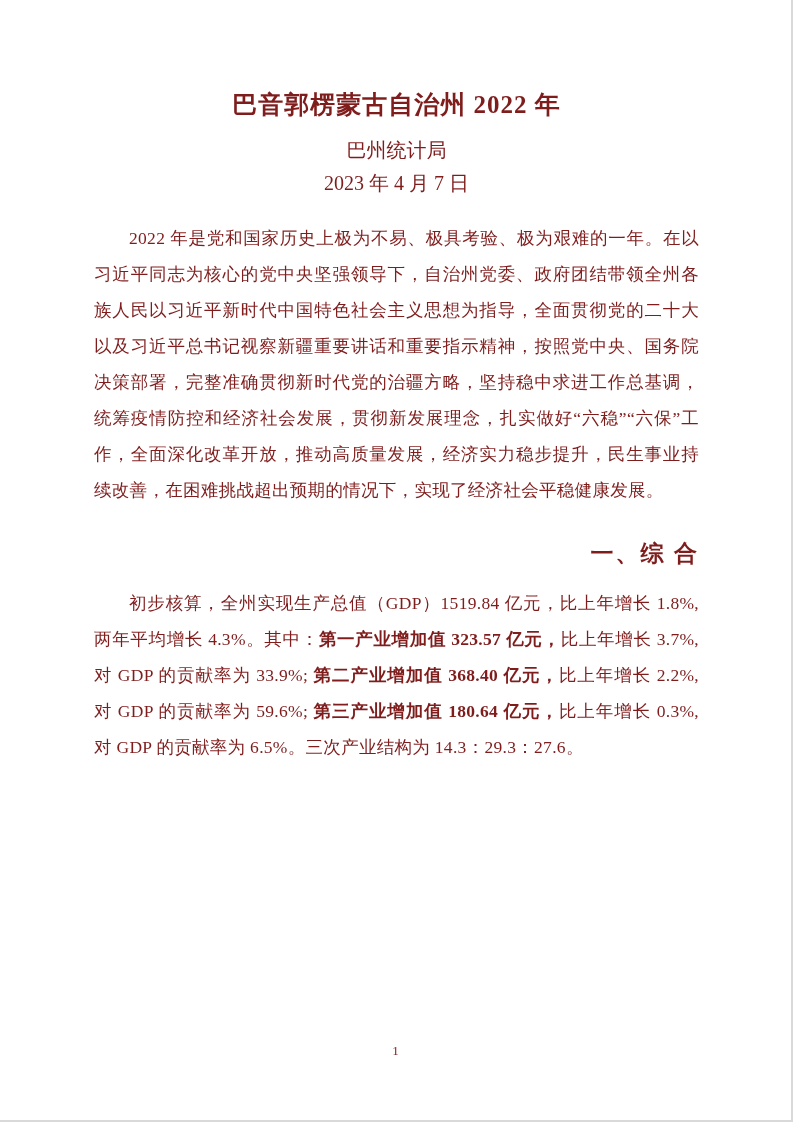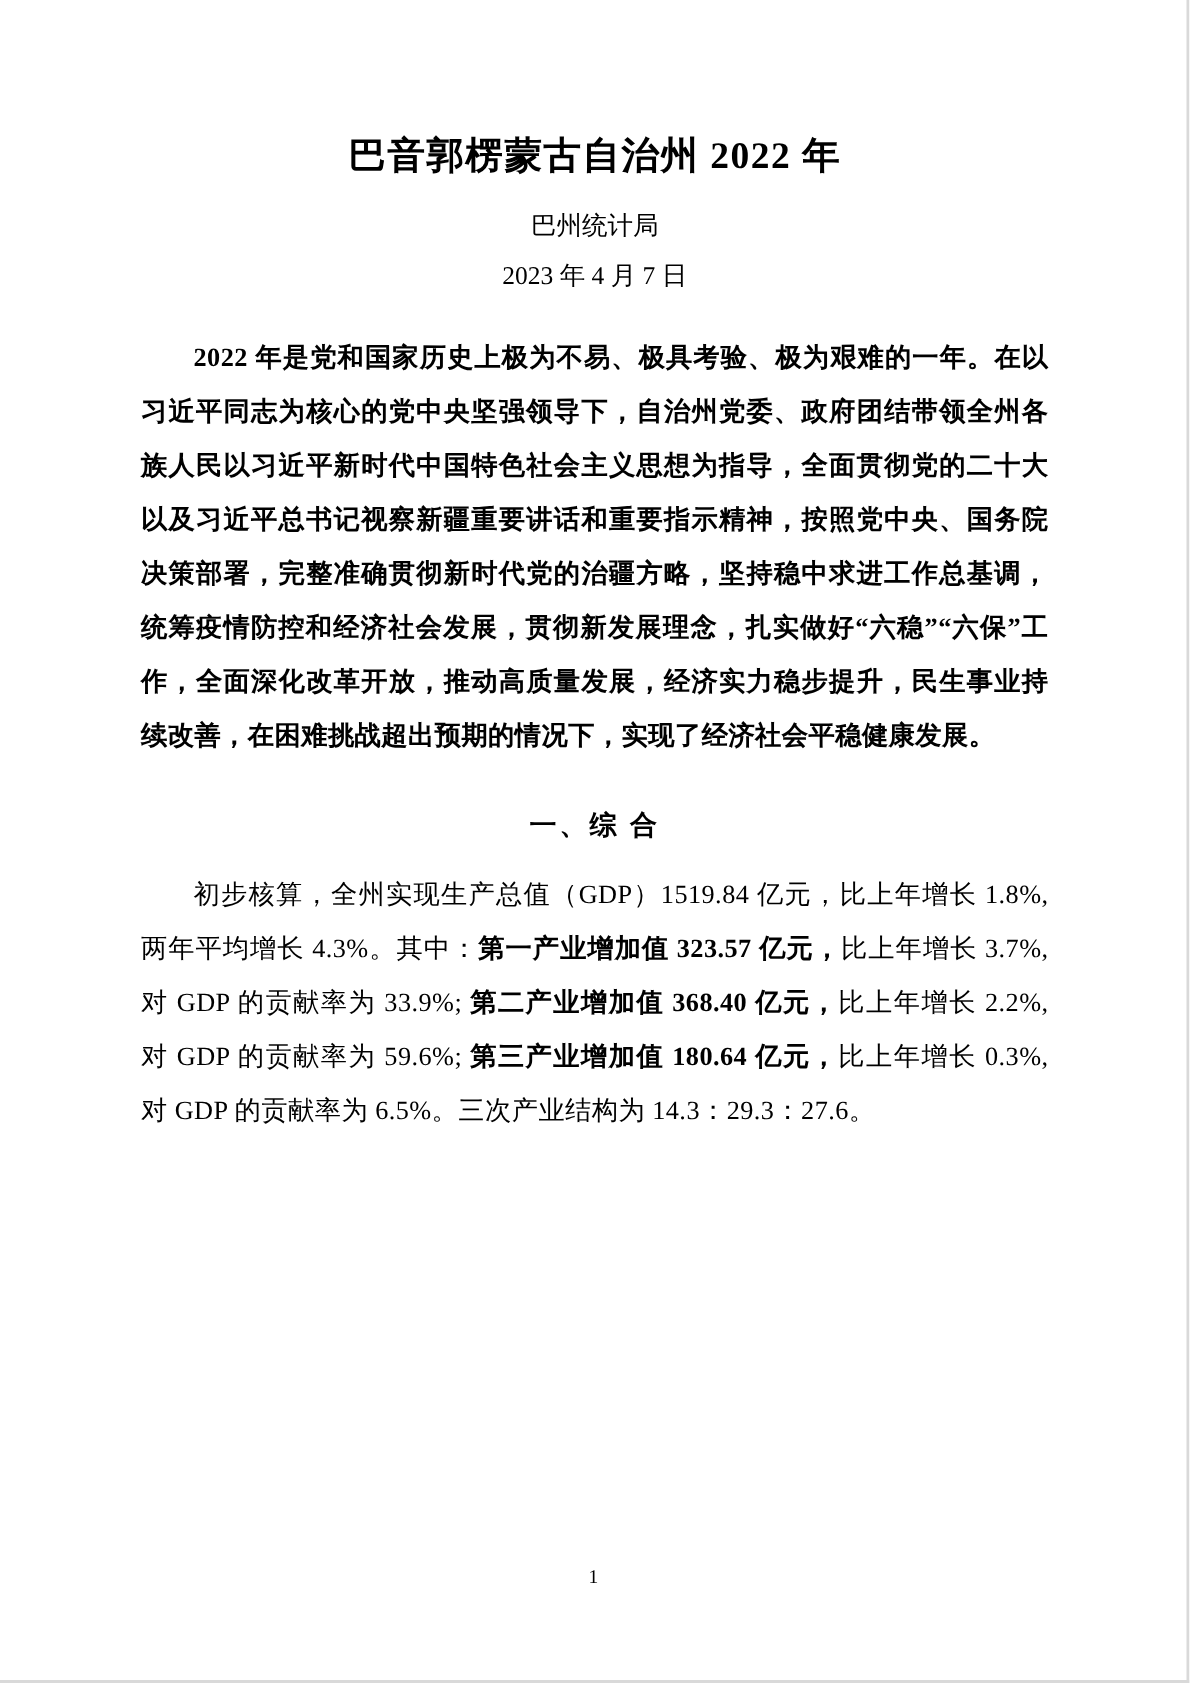--- a/index.html
+++ b/index.html
@@ -6,59 +6,59 @@
     margin: 0;
     padding: 0;
     background: #ffffff;
   }
   .page {
     width: 793px;
     height: 1122px;
     box-sizing: border-box;
     position: relative;
     background: #ffffff;
-    color: #000000;
+    color: #7f1d1d;
     font-family: "Liberation Serif", "DejaVu Serif", serif;
     padding: 82px 92px 0 94px;
     border-right: 2px solid #d9d9d9;
     border-bottom: 2px solid #d9d9d9;
     overflow: hidden;
   }
   .doc-title {
     margin: 0;
     text-align: center;
     font-size: 25px;
     font-weight: 700;
     line-height: 46px;
     letter-spacing: 1px;
     font-family: "Liberation Serif", "DejaVu Serif", serif;
   }
   .doc-title .title-line {
     display: block;
   }
   .issuer-line, .date-line {
     text-align: center;
-    font-size: 17px;
+    font-size: 20px;
     line-height: 33px;
   }
   .issuer-line { margin-top: 6px; }
   .body-para {
     margin: 0;
     font-size: 17.5px;
     line-height: 36px;
     text-align: justify;
     text-indent: 2em;
     letter-spacing: 0.3px;
   }
-  .intro-para { margin-top: 20px; font-weight: bold; }
+  .intro-para { margin-top: 20px; }
   .gdp-para { margin-top: 6px; }
   .section-heading {
     margin: 30px 0 16px 0;
-    text-align: center;
-    font-size: 18px;
+    text-align: right;
+    font-size: 23px;
     font-weight: 700;
     letter-spacing: 2px;
     font-family: "Liberation Sans", "DejaVu Sans", sans-serif;
   }
   .bold { font-weight: 700; }
   .page-number {
     position: absolute;
     left: 0;
     right: 0;
     bottom: 62px;

